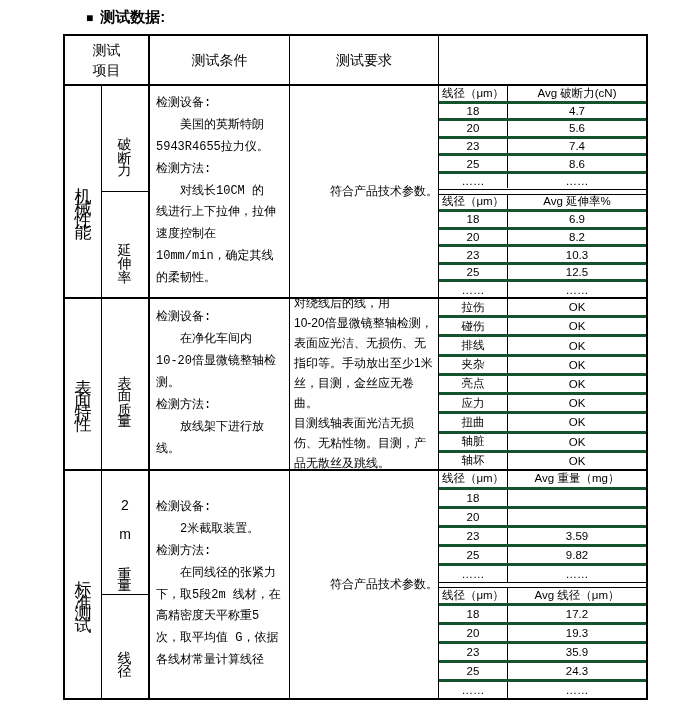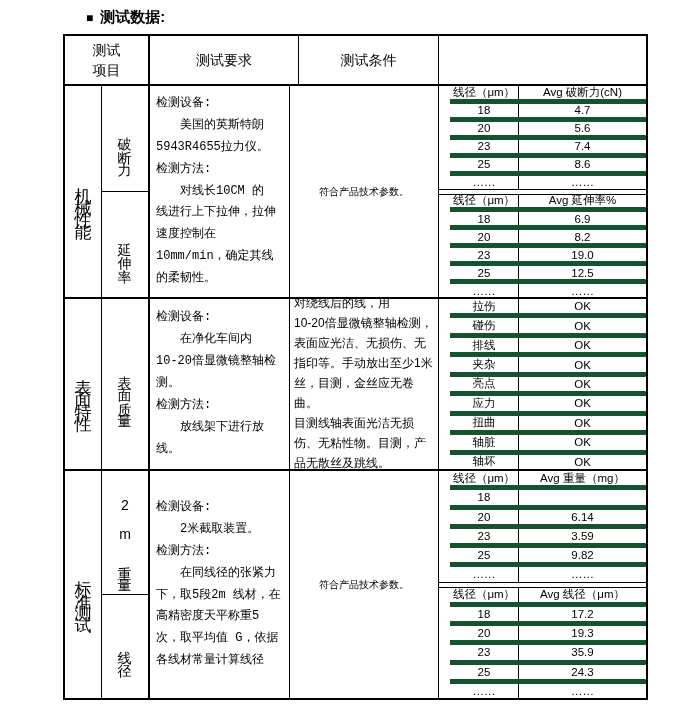--- a/index.html
+++ b/index.html
@@ -41,49 +41,49 @@
   .hdr { display: flex; align-items: center; justify-content: center; font-size: 14px; text-align: center; white-space: pre-wrap; line-height: 1.45; }
   .vert { writing-mode: vertical-lr; text-orientation: upright; }
   .group-label { font-size: 17px; letter-spacing: 12px; padding-top: 12px; }
   .sub-label { font-size: 14px; letter-spacing: 13px; padding-top: 13px; }
   .sub-cell { flex: 1; display: flex; align-items: center; justify-content: center; }
   .sub-cell + .sub-cell { border-top: 1px solid #000; }
   .sec3 .sub-a { flex: 125; }
   .sec3 .sub-b { flex: 104; }
   .cond { display: flex; align-items: center; padding: 2px 6px; }
   .cond-text { white-space: pre-wrap; font-size: 12px; line-height: 1.83; font-family: Liberation Mono, monospace; }
-  .req-center { display: flex; align-items: center; justify-content: center; font-size: 10px; text-align: center; }
+  .req-center { display: flex; align-items: center; justify-content: flex-end; font-size: 12px; text-align: center; }
   .req-long { display: flex; align-items: center; padding: 2px 4px; }
   .req-text { white-space: pre-wrap; font-size: 12px; line-height: 1.66; }
   .res { display: flex; flex-direction: column; font-size: 11.5px; }
   .mini-table { flex: 1; display: flex; flex-direction: column; min-height: 0; }
   .mt-first { border-bottom: 1px solid #000; }
   .mt-second { border-top: 1px solid #000; margin-top: 4px; }
-  .mt-row { flex: 1; display: flex; min-height: 0; margin-left: 11px; }
-  .mt-row + .mt-row { border-top: 5px solid #14532d; text-align: center; }
+  .mt-row { flex: 1; display: flex; min-height: 0; }
+  .mt-row + .mt-row { border-top: 3px solid #14532d; text-align: center; }
   .mt-c1 { width: 69px; border-right: 1px solid #000; display: flex; align-items: center; justify-content: center; }
   .mt-c2 { flex: 1; display: flex; align-items: center; justify-content: center; }
 </style>
 </head>
 <body>
 
 <div class="page">
 
   <div class="title">
     <span class="bullet">■</span>
     <span>测试数据:</span>
   </div>
 
   <div class="ttable">
 
     <div class="trow thead">
       <div class="cell c-item hdr">测试
 项目</div>
+      <div class="cell c-cond hdr">测试条件</div>
       <div class="cell c-req hdr">测试要求</div>
-      <div class="cell c-cond hdr">测试条件</div>
     </div>
 
     <div class="trow sec sec1">
       <div class="cell c-group">
         <div class="vert group-label">机械性能</div>
       </div>
       <div class="cell c-sub">
         <div class="sub-cell">
             <div class="vert sub-label">破断力</div>
           </div>
@@ -140,21 +140,21 @@
           <div class="mt-row">
               <div class="mt-c1">18</div>
               <div class="mt-c2">6.9</div>
             </div>
           <div class="mt-row">
               <div class="mt-c1">20</div>
               <div class="mt-c2">8.2</div>
             </div>
           <div class="mt-row">
               <div class="mt-c1">23</div>
-              <div class="mt-c2">19.0</div>
+              <div class="mt-c2">10.3</div>
             </div>
           <div class="mt-row">
               <div class="mt-c1">25</div>
               <div class="mt-c2">12.5</div>
             </div>
           <div class="mt-row">
               <div class="mt-c1">……</div>
               <div class="mt-c2">……</div>
             </div>
         </div>
@@ -260,21 +260,20 @@
         <div class="mini-table mt-first">
           <div class="mt-row">
             <div class="mt-c1">线径（μm）</div>
             <div class="mt-c2">Avg 重量（mg）</div>
           </div>
           <div class="mt-row">
               <div class="mt-c1">18</div>
             </div>
           <div class="mt-row">
               <div class="mt-c1">20</div>
-              <div class="mt-c2">6.14</div>
             </div>
           <div class="mt-row">
               <div class="mt-c1">23</div>
               <div class="mt-c2">3.59</div>
             </div>
           <div class="mt-row">
               <div class="mt-c1">25</div>
               <div class="mt-c2">9.82</div>
             </div>
           <div class="mt-row">

